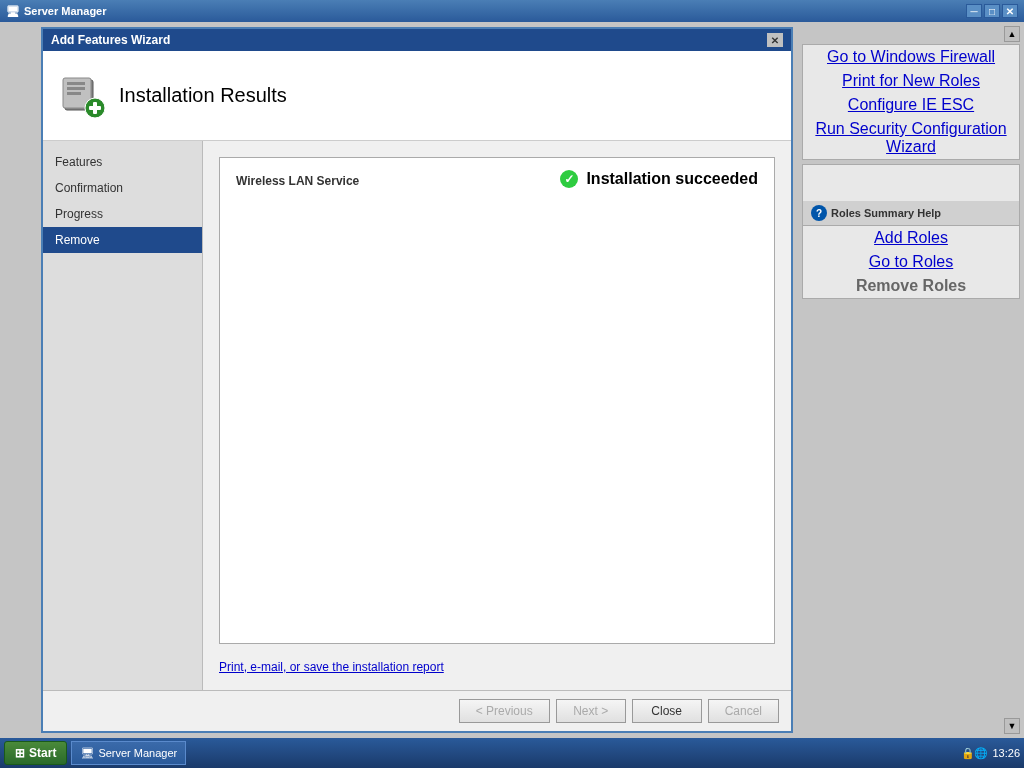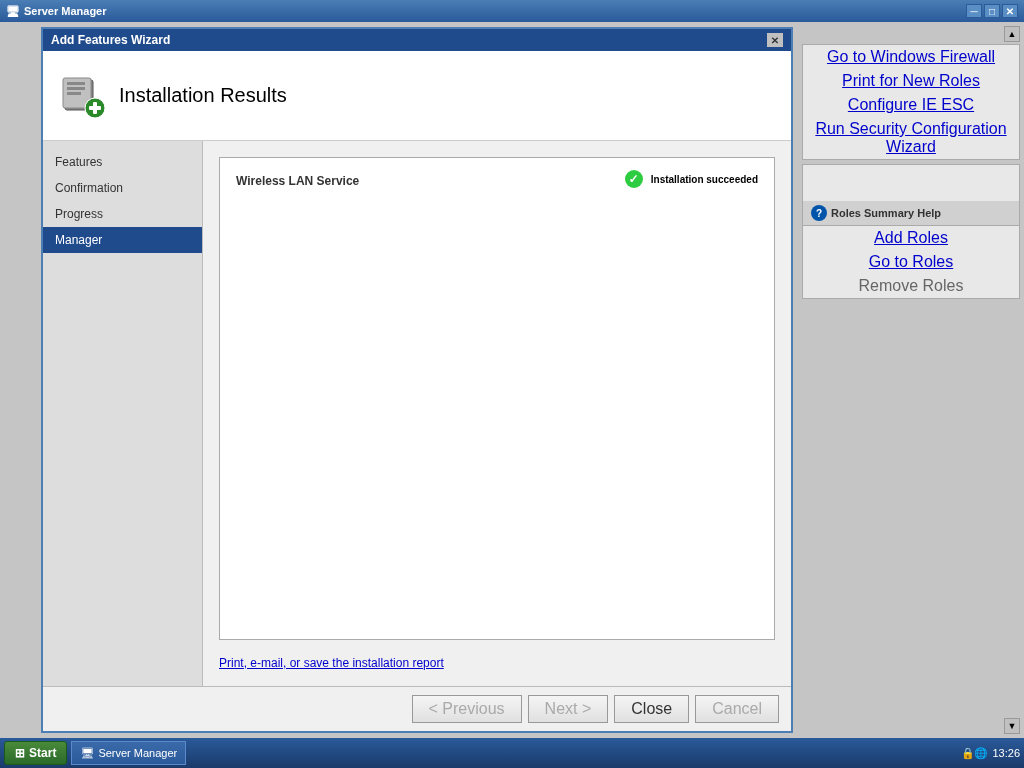--- a/index.html
+++ b/index.html
@@ -147,21 +147,21 @@
       flex: 1;
       font-size: 12px;
       font-weight: bold;
       color: #333;
     }
 
     .result-status {
       display: flex;
       align-items: center;
       gap: 8px;
-      font-size: 10px;
+      font-size: 16px;
       font-weight: bold;
     }
 
     .check-icon {
       display: inline-block;
       width: 18px;
       height: 18px;
       background: #2ecc40;
       border-radius: 50%;
       position: relative;
@@ -190,21 +190,21 @@
       display: flex;
       justify-content: flex-end;
       gap: 6px;
       border-top: 1px solid #bbb;
     }
 
     .wizard-btn {
       padding: 4px 16px;
       background: linear-gradient(to bottom, #f5f5f5, #e0e0e0);
       border: 1px solid #999;
-      font-size: 16px;
+      font-size: 12px;
       cursor: pointer;
       color: #333;
       min-width: 70px;
     }
 
     .wizard-btn:disabled {
       color: #aaa;
     }
 
     .wizard-btn.primary {
@@ -244,20 +244,21 @@
       padding: 3px 8px;
       font-size: 16px;
       cursor: pointer;
       text-align: center;
     }
 
     .right-link.disabled {
       color: #666;
       text-decoration: none;
       cursor: default;
+      font-weight: bold;
     }
 
     
     .bottom-area {
       background: #c5c5c5;
       border-top: 1px solid #aaa;
     }
 
     .features-summary-bar {
       display: flex;
@@ -438,21 +439,21 @@
         </div>
         <h1>Installation Results</h1>
       </div>
 
       <div class="wizard-body">
 
         <div class="wizard-nav">
           <div class="nav-item">Features</div>
           <div class="nav-item">Confirmation</div>
           <div class="nav-item">Progress</div>
-          <div class="nav-item active">Manager</div>
+          <div class="nav-item active">Remove</div>
         </div>
 
         <div class="wizard-content">
 
           <div class="results-box">
             <div class="result-row">
               <span class="result-name">Wireless LAN Service</span>
               <span class="result-status">
                 <span class="check-icon"></span>
                 <span>Installation succeeded</span>

